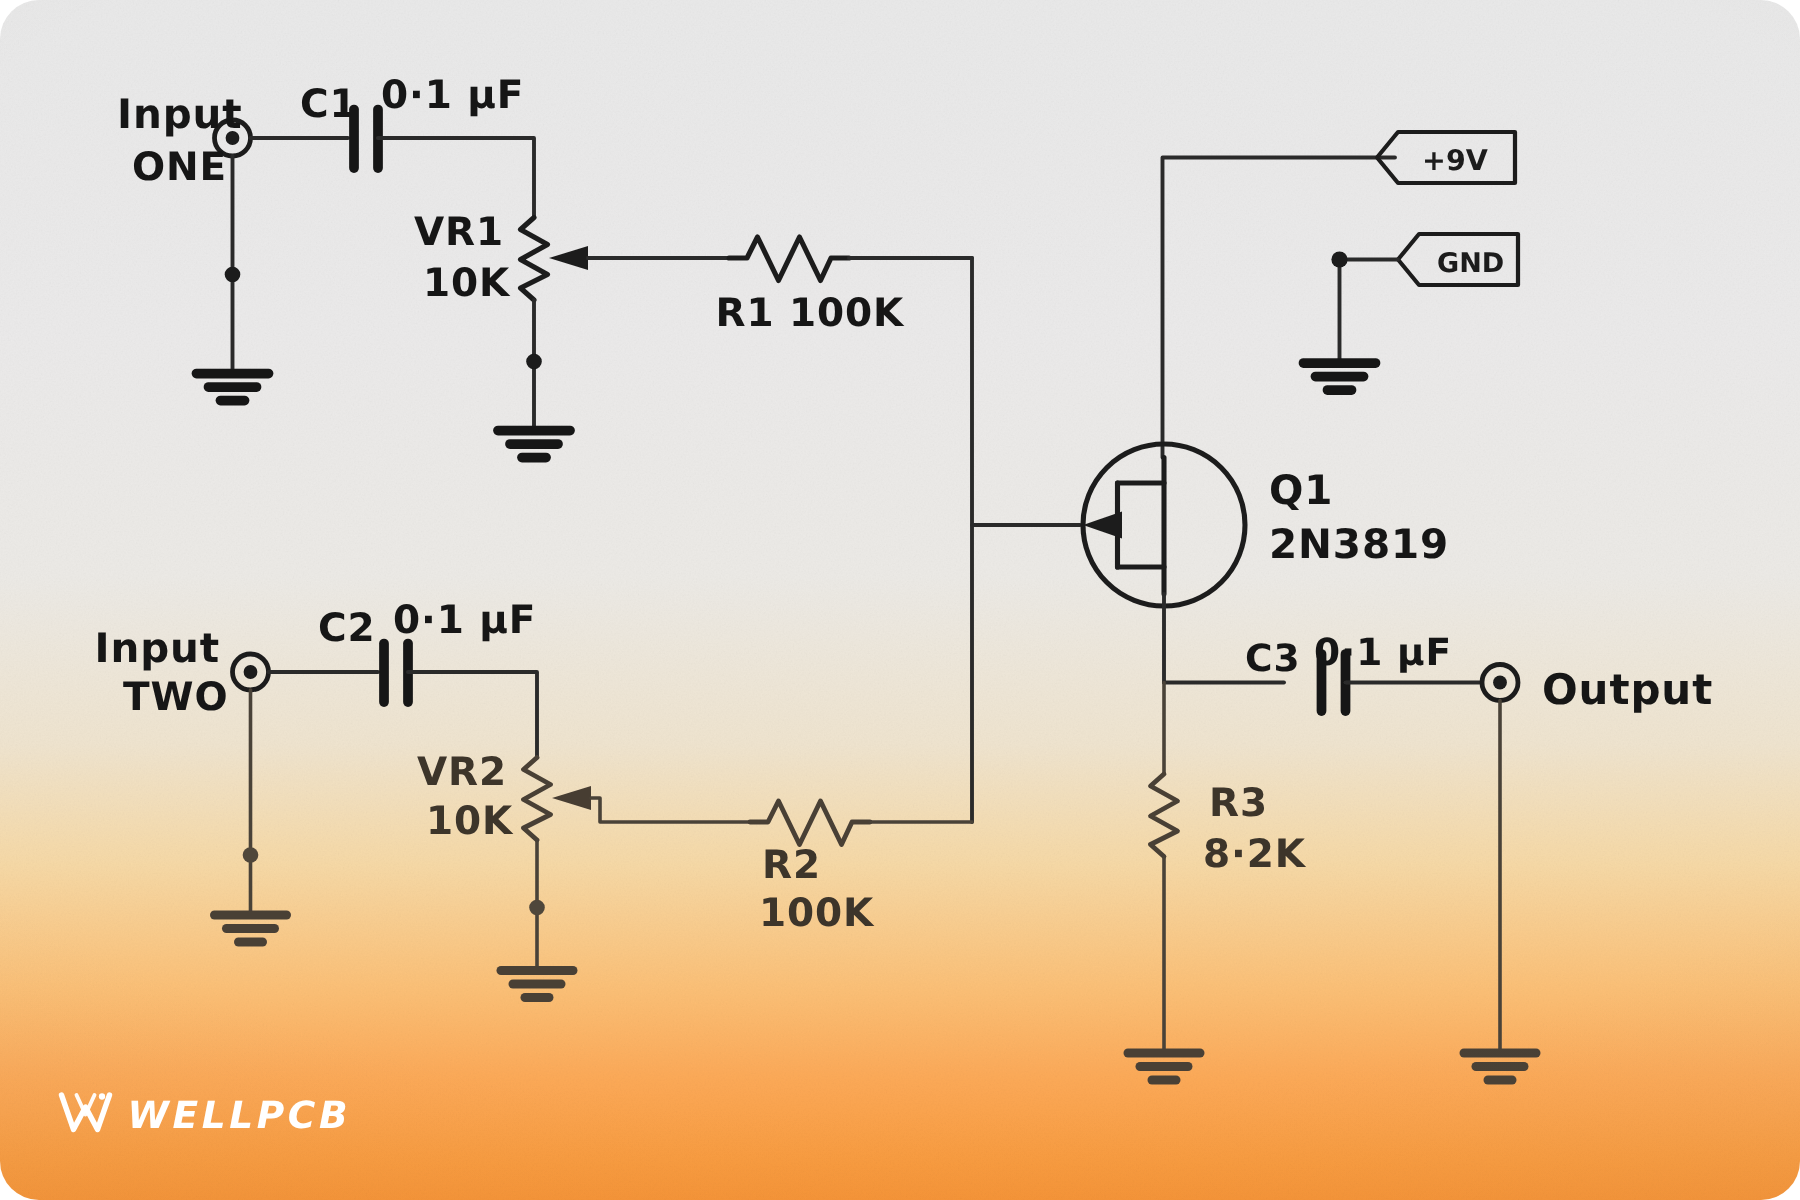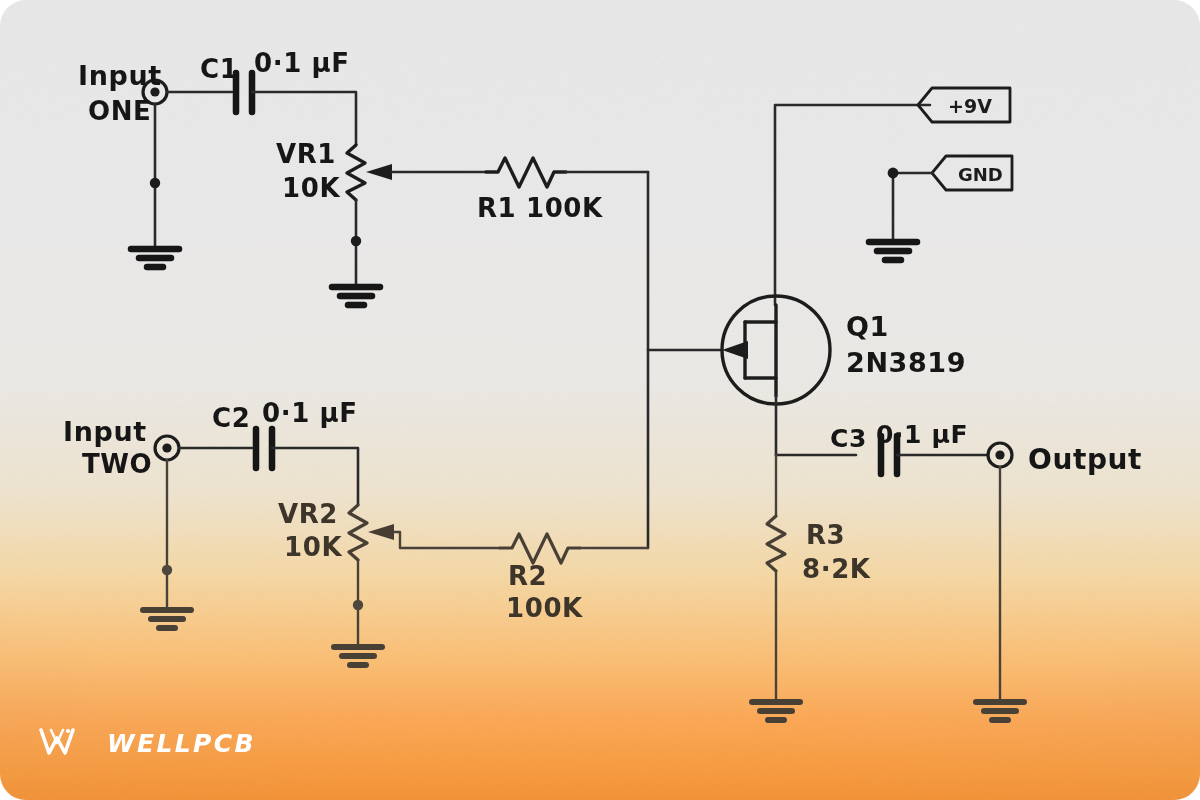--- a/index.html
+++ b/index.html
@@ -115,21 +115,21 @@
     font-weight: 700;
   }
 
   
   #watermark {
     position: absolute;
     left: 38px;
     bottom: 40px;
     display: flex;
     align-items: center;
-    gap: 29px;
+    gap: 7px;
     pointer-events: none;
   }
   #wm-word {
     color: #ffffff;
     font-family: "DejaVu Sans", sans-serif;
     font-weight: 700;
     font-size: 25px;
     letter-spacing: 2.4px;
     font-style: italic;
     line-height: 1;

